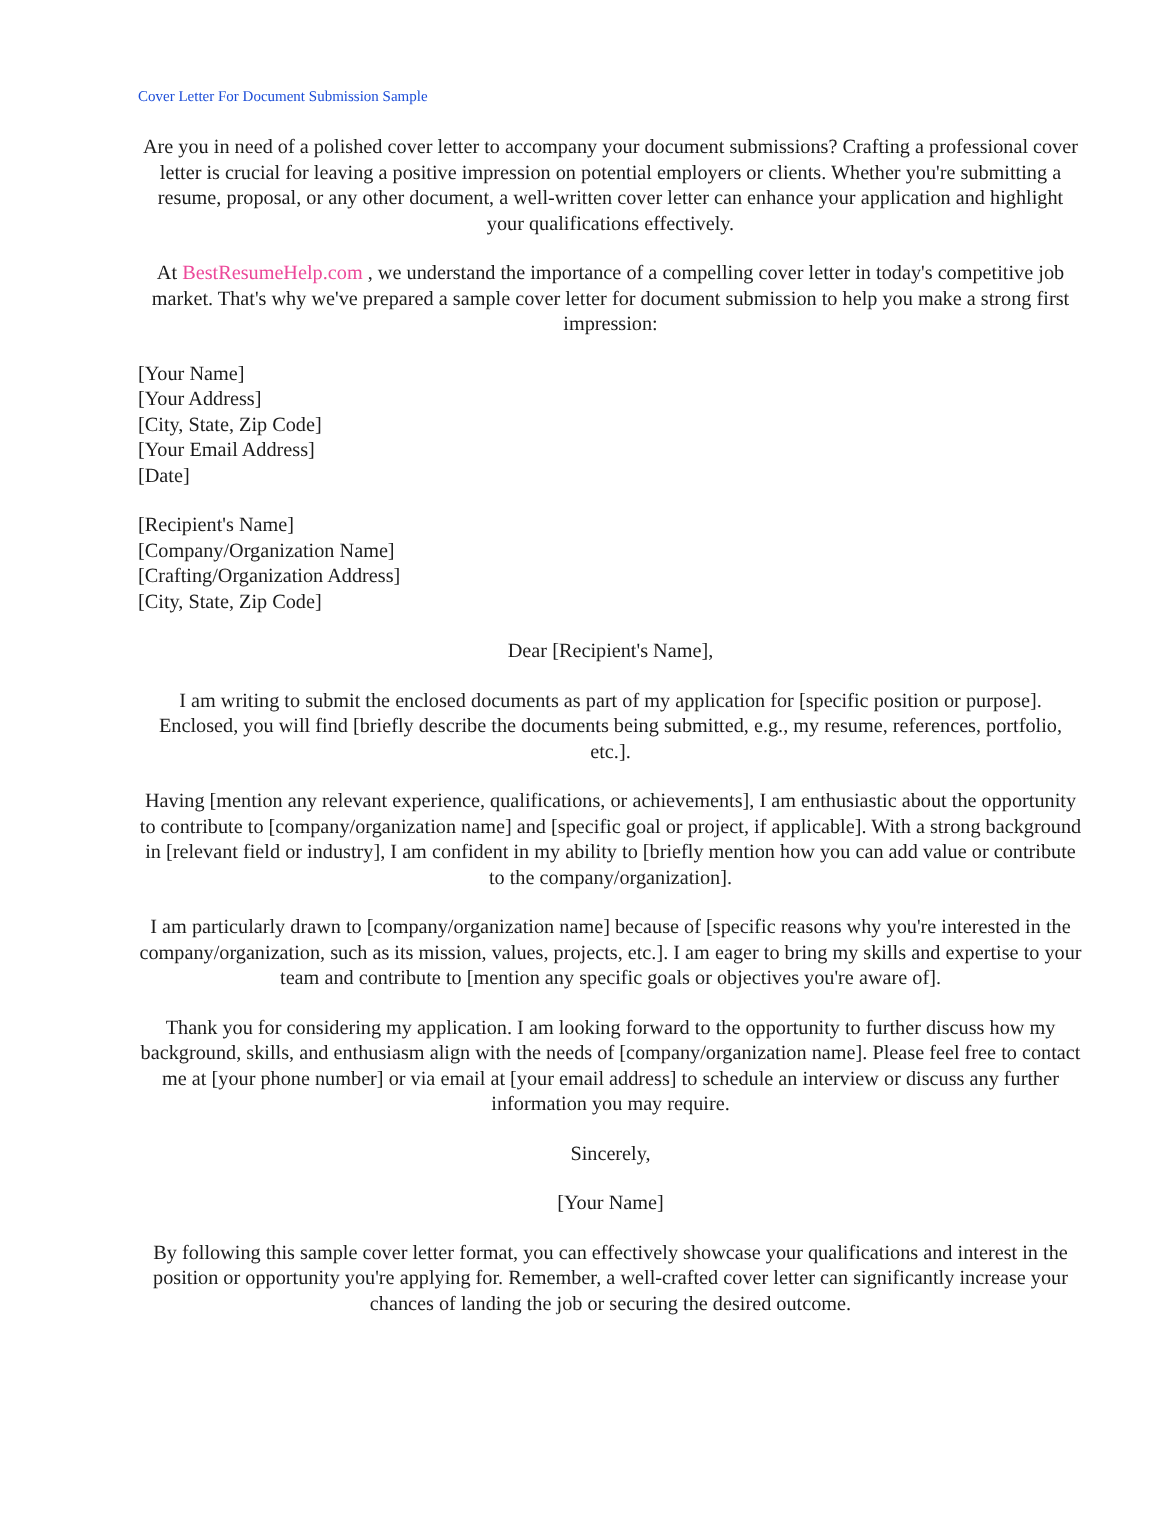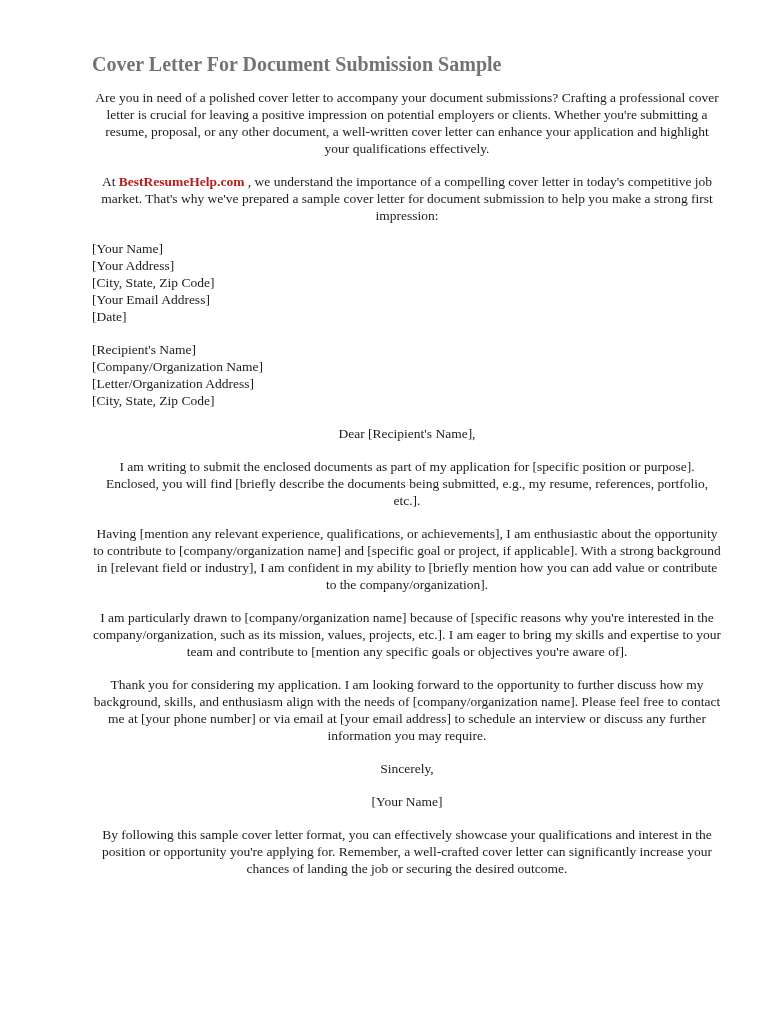--- a/index.html
+++ b/index.html
@@ -17,39 +17,39 @@
     width: 768px;
     height: 1024px;
     background: #ffffff;
     padding: 56px 46px 20px 92px;
     font-family: "Liberation Serif", "DejaVu Serif", serif;
     font-size: 13.5px;
     line-height: 17px;
     color: #1c1c1c;
   }
   .doc-title {
-    font-size: 20px;
-    font-weight: bold;
+    font-size: 10px;
+    font-weight: normal;
     margin: 0 0 16px 0;
-    color: #737373;
+    color: #1d4ed8;
   }
   .para {
     margin: 0 0 16px 0;
     max-width: 630px;
     text-align: center;
   }
   .addr-block {
     margin: 0 0 16px 0;
   }
   .addr-line {
     margin: 0;
   }
   .brand-link {
-    color: #b91c1c;
-    font-weight: bold;
+    color: #ec4899;
+    font-weight: normal;
     text-decoration: none;
     cursor: pointer;
   }
 </style>
 </head>
 <body>
 
 <div class="page">
 
   <h1 class="doc-title">Cover Letter For Document Submission Sample</h1>
@@ -62,21 +62,21 @@
     <div class="addr-line">[Your Name]</div>
     <div class="addr-line">[Your Address]</div>
     <div class="addr-line">[City, State, Zip Code]</div>
     <div class="addr-line">[Your Email Address]</div>
     <div class="addr-line">[Date]</div>
   </div>
 
   <div class="addr-block">
     <div class="addr-line">[Recipient's Name]</div>
     <div class="addr-line">[Company/Organization Name]</div>
-    <div class="addr-line">[Letter/Organization Address]</div>
+    <div class="addr-line">[Crafting/Organization Address]</div>
     <div class="addr-line">[City, State, Zip Code]</div>
   </div>
 
   <p class="para">Dear [Recipient's Name],</p>
 
   <p class="para">I am writing to submit the enclosed documents as part of my application for [specific position or purpose]. Enclosed, you will find [briefly describe the documents being submitted, e.g., my resume, references, portfolio, etc.].</p>
 
   <p class="para">Having [mention any relevant experience, qualifications, or achievements], I am enthusiastic about the opportunity to contribute to [company/organization name] and [specific goal or project, if applicable]. With a strong background in [relevant field or industry], I am confident in my ability to [briefly mention how you can add value or contribute to the company/organization].</p>
 
   <p class="para">I am particularly drawn to [company/organization name] because of [specific reasons why you're interested in the company/organization, such as its mission, values, projects, etc.]. I am eager to bring my skills and expertise to your team and contribute to [mention any specific goals or objectives you're aware of].</p>

